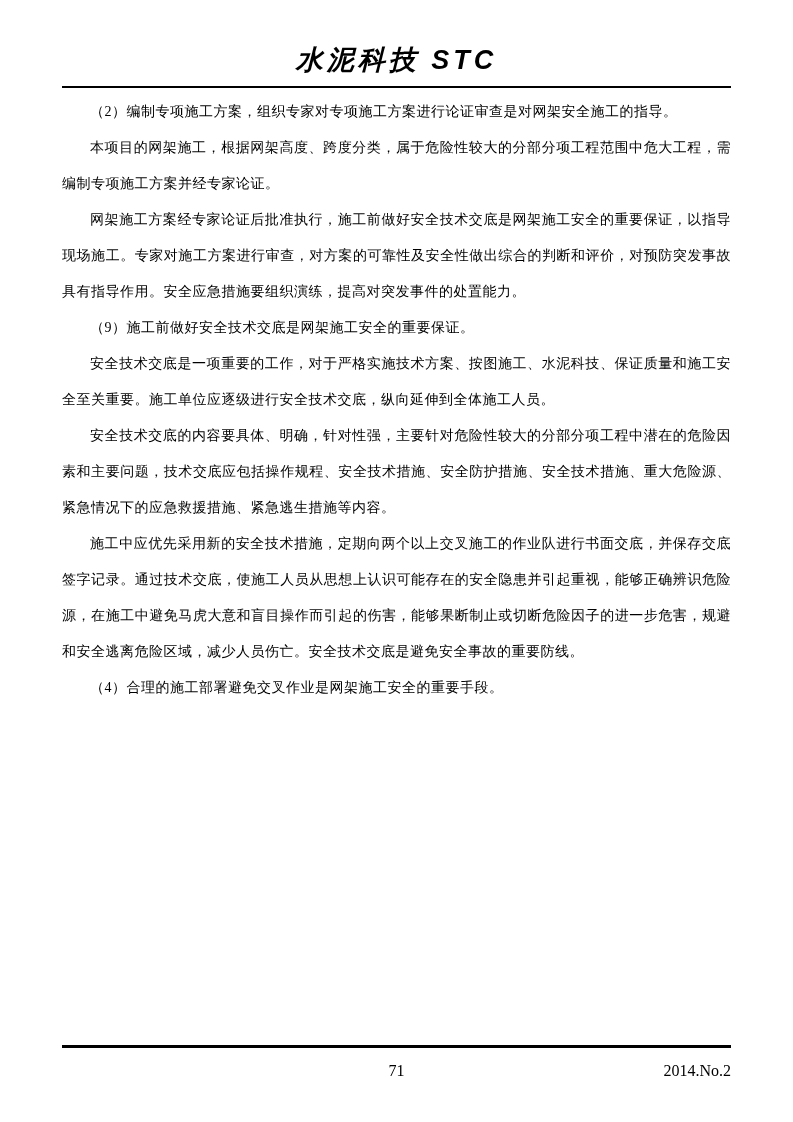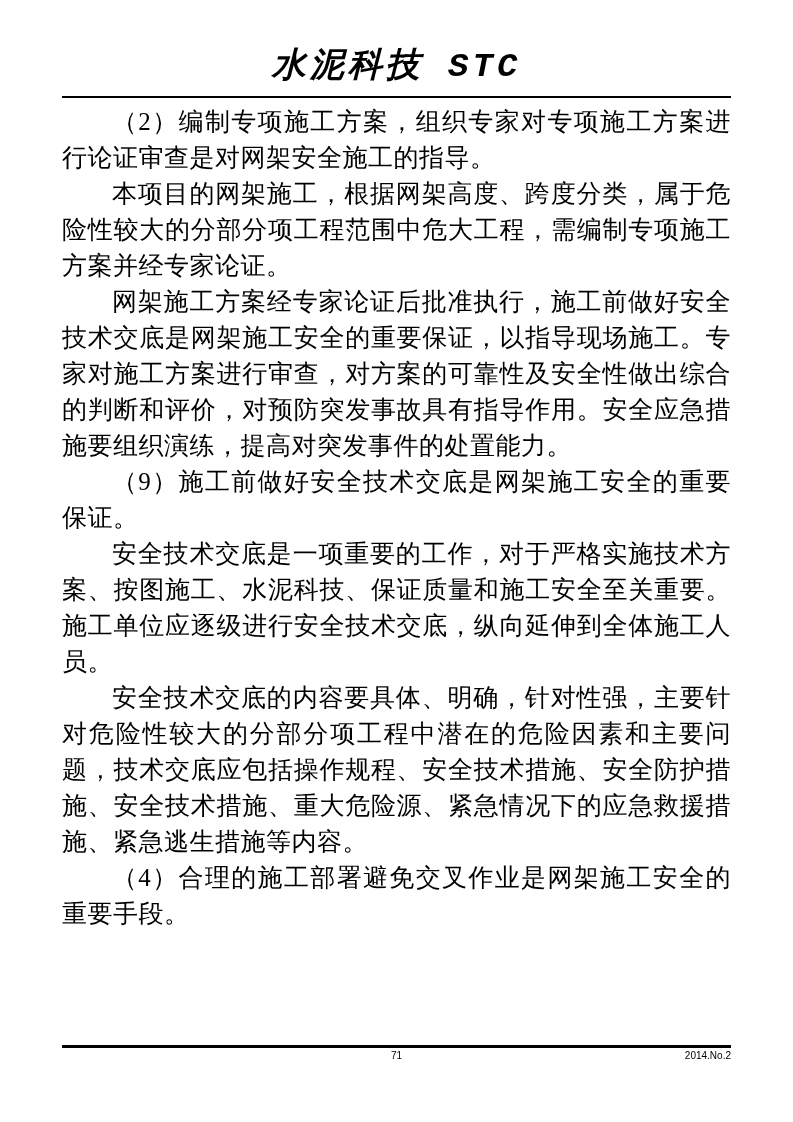--- a/index.html
+++ b/index.html
@@ -12,60 +12,60 @@
     background: #ffffff;
     font-family: "Liberation Serif", "DejaVu Serif", serif;
     color: #111;
     overflow: hidden;
   }
   .header {
     padding-top: 42px;
     text-align: center;
   }
   .journal-title {
-    font-family: Liberation Mono, monospace;
+    font-family: Liberation Sans, sans-serif;
     font-style: italic;
     font-weight: bold;
-    font-size: 34px;
+    font-size: 27px;
     letter-spacing: 4px;
     color: #000;
   }
   .header-rule {
     margin: 8px 62px 0 62px;
     height: 0;
     border-bottom: 2px solid #000;
   }
   .body-text {
     padding: 6px 62px 0 62px;
   }
   .body-text p {
-    font-size: 25px;
+    font-size: 14px;
     line-height: 36px;
     text-align: justify;
     text-align-last: left;
     text-indent: 2em;
     letter-spacing: 0.5px;
     color: #000;
   }
   .footer {
     position: absolute;
     left: 62px;
     right: 62px;
     top: 1045px;
   }
   .footer-rule {
     height: 0;
     border-bottom: 3px solid #000;
   }
   .footer-row {
     position: relative;
     height: 22px;
-    margin-top: 2px;
-    font-family: Liberation Sans, sans-serif;
-    font-size: 10px;
+    margin-top: 14px;
+    font-family: Liberation Serif, serif;
+    font-size: 16px;
     color: #000;
   }
   .page-number {
     position: absolute;
     left: 0; right: 0;
     text-align: center;
   }
   .issue-number {
     position: absolute;
     right: 0;
@@ -82,20 +82,21 @@
   </div>
   <div class="header-rule"></div>
 
   <div class="body-text">
     <p>（2）编制专项施工方案，组织专家对专项施工方案进行论证审查是对网架安全施工的指导。</p>
     <p>本项目的网架施工，根据网架高度、跨度分类，属于危险性较大的分部分项工程范围中危大工程，需编制专项施工方案并经专家论证。</p>
     <p>网架施工方案经专家论证后批准执行，施工前做好安全技术交底是网架施工安全的重要保证，以指导现场施工。专家对施工方案进行审查，对方案的可靠性及安全性做出综合的判断和评价，对预防突发事故具有指导作用。安全应急措施要组织演练，提高对突发事件的处置能力。</p>
     <p>（9）施工前做好安全技术交底是网架施工安全的重要保证。</p>
     <p>安全技术交底是一项重要的工作，对于严格实施技术方案、按图施工、水泥科技、保证质量和施工安全至关重要。施工单位应逐级进行安全技术交底，纵向延伸到全体施工人员。</p>
     <p>安全技术交底的内容要具体、明确，针对性强，主要针对危险性较大的分部分项工程中潜在的危险因素和主要问题，技术交底应包括操作规程、安全技术措施、安全防护措施、安全技术措施、重大危险源、紧急情况下的应急救援措施、紧急逃生措施等内容。</p>
+    <p>施工中应优先采用新的安全技术措施，定期向两个以上交叉施工的作业队进行书面交底，并保存交底签字记录。通过技术交底，使施工人员从思想上认识可能存在的安全隐患并引起重视，能够正确辨识危险源，在施工中避免马虎大意和盲目操作而引起的伤害，能够果断制止或切断危险因子的进一步危害，规避和安全逃离危险区域，减少人员伤亡。安全技术交底是避免安全事故的重要防线。</p>
     <p>（4）合理的施工部署避免交叉作业是网架施工安全的重要手段。</p>
   </div>
 
   <div class="footer">
     <div class="footer-rule"></div>
     <div class="footer-row">
       <span class="page-number">71</span>
       <span class="issue-number">2014.No.2</span>
     </div>
   </div>

